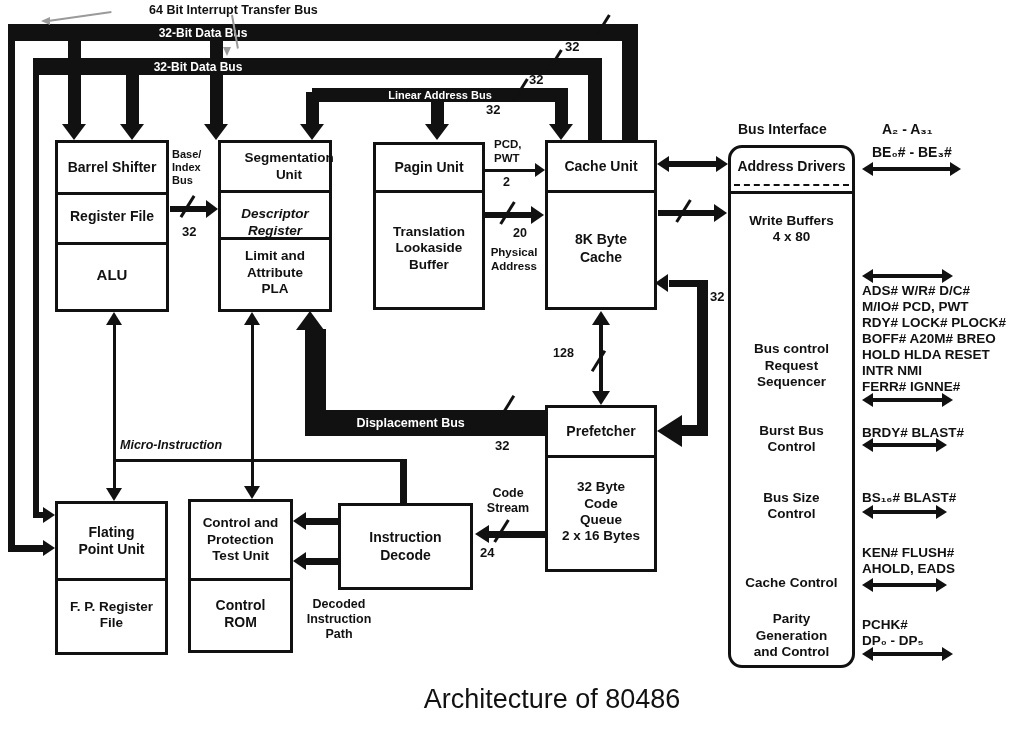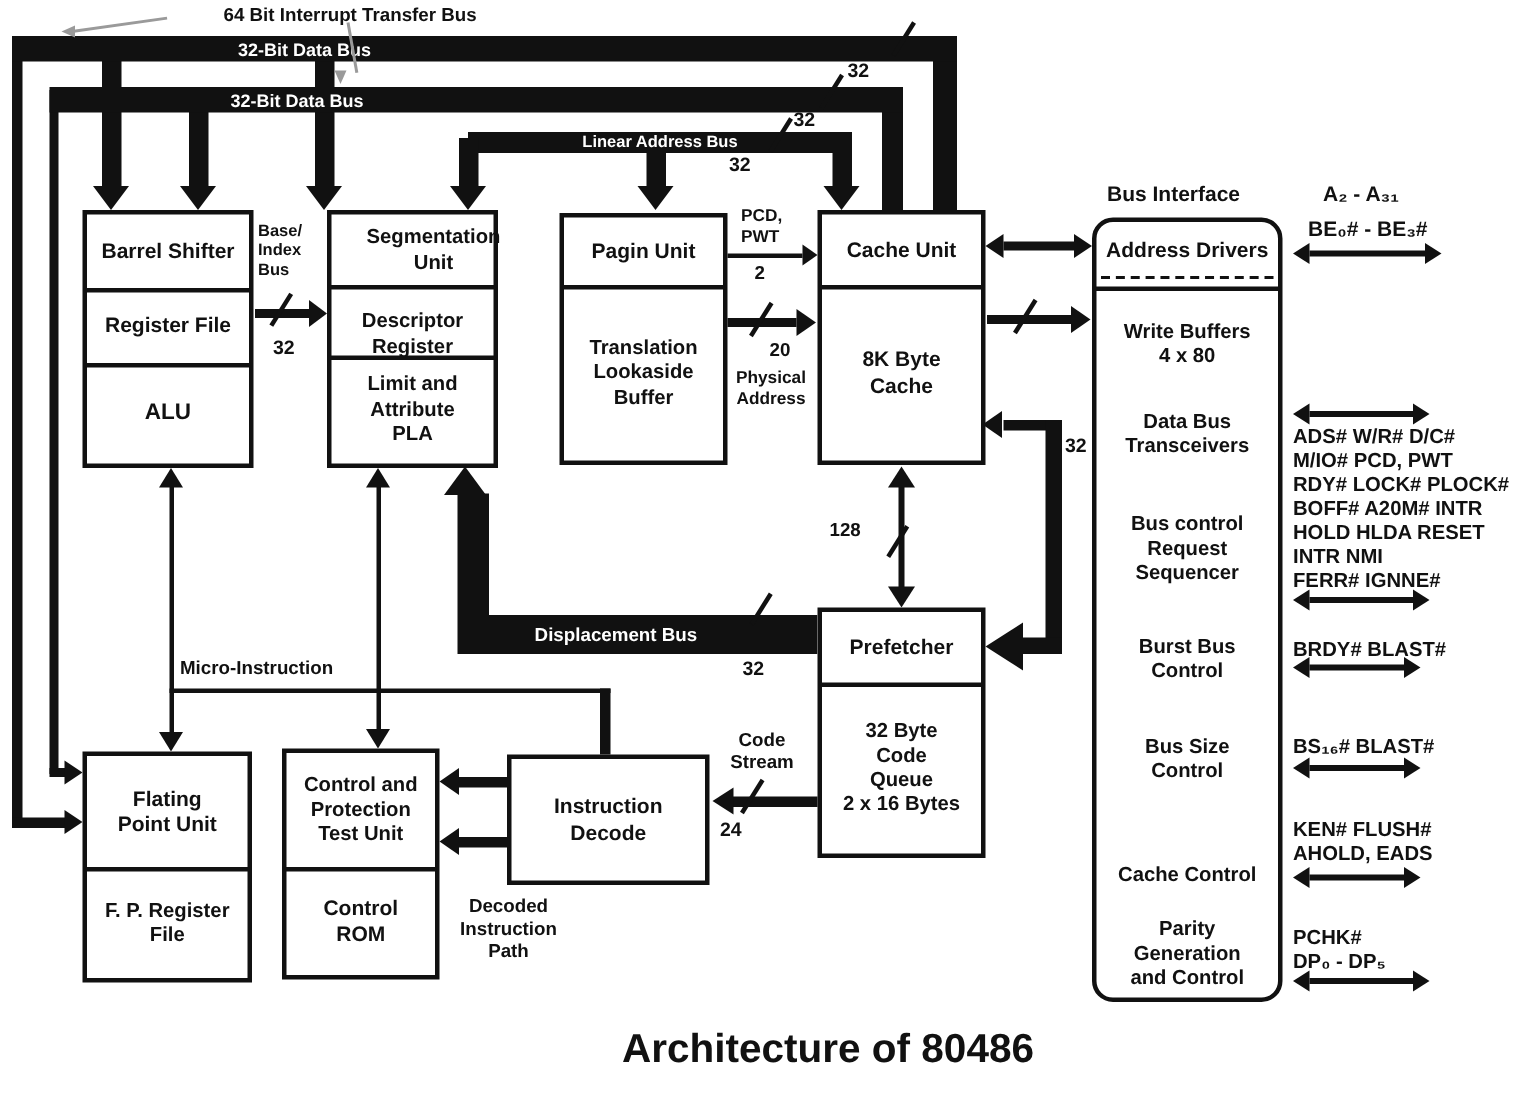--- a/index.html
+++ b/index.html
@@ -10,21 +10,21 @@
   .sec{position:absolute;left:0;right:0;display:flex;align-items:center;justify-content:center;
        text-align:center;font-weight:700;white-space:pre-line;line-height:1.22;}
   .dv{position:absolute;left:-1px;right:-1px;height:0;border-top:3px solid #111;}
   .bar{position:absolute;background:#111;color:#fff;font-weight:700;display:flex;align-items:center;}
   .bar span{display:block;text-align:center;}
   .ln{position:absolute;background:#111;}
   .lbl{position:absolute;font-weight:700;white-space:pre-line;text-align:center;line-height:1.18;color:#111;}
   .tri{position:absolute;width:0;height:0;}
   .slash{position:absolute;width:3px;background:#111;transform:rotate(32deg);}
   .grayln{position:absolute;background:#9a9a9a;}
-  .title{position:absolute;font-weight:700;text-align:center;}
+  .title{position:absolute;font-weight:400;text-align:center;}
 </style>
 </head>
 <body>
 
 <div id="root">
 
   <div class="ln" style="left:8px;top:26px;width:7px;height:526px;"></div>
   <div class="ln" style="left:8px;top:545px;width:38px;height:7px;"></div>
   <div class="tri" style="left:43px;top:540px;border-top:8px solid transparent;border-bottom:8px solid transparent;border-left:12px solid #111;"></div>
 
@@ -78,21 +78,21 @@
     <div class="sec" style="top:0;height:49px;font-size:14px;">Barrel Shifter</div>
     <div class="sec" style="top:49px;height:50px;font-size:14px;">Register File</div>
     <div class="sec" style="top:99px;height:67px;font-size:15px;">ALU</div>
   </div>
 
   <div class="box" style="left:218px;top:140px;width:114px;height:172px;">
     <div class="dv" style="top:47px;"></div>
     <div class="dv" style="top:94px;"></div>
     <div class="sec" style="top:0;height:47px;font-size:13.5px;padding-left:28px;">Segmentation
 Unit</div>
-    <div class="sec" style="top:47px;height:65px;font-size:13.5px;">Descriptor
+    <div class="sec" style="top:47px;height:65px;font-size:13.5px;font-style:italic;">Descriptor
 Register</div>
     <div class="sec" style="top:94px;height:72px;font-size:13.5px;">Limit and
 Attribute
 PLA</div>
   </div>
 
   <div class="box" style="left:373px;top:142px;width:112px;height:168px;">
     <div class="dv" style="top:45px;"></div>
     <div class="sec" style="top:0;height:45px;font-size:14px;">Pagin Unit</div>
     <div class="sec" style="top:45px;height:117px;font-size:13.5px;">Translation
@@ -166,22 +166,20 @@
   <div class="tri" style="left:714px;top:204px;border-top:9px solid transparent;border-bottom:9px solid transparent;border-left:13px solid #111;"></div>
   <div class="slash" style="left:682px;top:198px;height:26px;"></div>
 
   <div class="lbl" style="left:738px;top:121px;font-size:14px;">Bus Interface</div>
   <div class="box" style="left:728px;top:145px;width:127px;height:523px;border-radius:14px;">
     <div class="sec" style="top:5px;height:28px;font-size:14px;">Address Drivers</div>
     <div class="a" style="top:36px;left:3px;right:3px;border-top:2px dashed #111;"></div>
     <div class="dv" style="top:43px;"></div>
     <div class="sec" style="top:58px;height:46px;font-size:13.5px;">Write Buffers
 4 x 80</div>
-    <div class="sec" style="top:120px;height:42px;font-size:13.5px;">Data Bus
-Transceivers</div>
     <div class="sec" style="top:190px;height:56px;font-size:13.5px;">Bus control
 Request
 Sequencer</div>
     <div class="sec" style="top:272px;height:38px;font-size:13.5px;">Burst Bus
 Control</div>
     <div class="sec" style="top:338px;height:40px;font-size:13.5px;">Bus Size
 Control</div>
     <div class="sec" style="top:424px;height:22px;font-size:13.5px;">Cache Control</div>
     <div class="sec" style="top:462px;height:52px;font-size:13.5px;">Parity
 Generation
@@ -194,21 +192,21 @@
   <div class="tri" style="left:862px;top:162px;border-top:7px solid transparent;border-bottom:7px solid transparent;border-right:11px solid #111;"></div>
   <div class="tri" style="left:950px;top:162px;border-top:7px solid transparent;border-bottom:7px solid transparent;border-left:11px solid #111;"></div>
 
   <div class="ln" style="left:873px;top:274px;width:70px;height:4px;"></div>
   <div class="tri" style="left:862px;top:269px;border-top:7px solid transparent;border-bottom:7px solid transparent;border-right:11px solid #111;"></div>
   <div class="tri" style="left:942px;top:269px;border-top:7px solid transparent;border-bottom:7px solid transparent;border-left:11px solid #111;"></div>
 
   <div class="lbl" style="left:862px;top:283px;font-size:13.5px;text-align:left;">ADS# W/R# D/C#</div>
   <div class="lbl" style="left:862px;top:299px;font-size:13.5px;text-align:left;">M/IO# PCD, PWT</div>
   <div class="lbl" style="left:862px;top:315px;font-size:13.5px;text-align:left;">RDY# LOCK# PLOCK#</div>
-  <div class="lbl" style="left:862px;top:331px;font-size:13.5px;text-align:left;">BOFF# A20M# INTR</div>
+  <div class="lbl" style="left:862px;top:331px;font-size:13.5px;text-align:left;">BOFF# A20M# BREO</div>
   <div class="lbl" style="left:862px;top:347px;font-size:13.5px;text-align:left;">HOLD HLDA RESET</div>
   <div class="lbl" style="left:862px;top:363px;font-size:13.5px;text-align:left;">INTR NMI</div>
   <div class="lbl" style="left:862px;top:379px;font-size:13.5px;text-align:left;">FERR# IGNNE#</div>
 
   <div class="ln" style="left:873px;top:398px;width:70px;height:4px;"></div>
   <div class="tri" style="left:862px;top:393px;border-top:7px solid transparent;border-bottom:7px solid transparent;border-right:11px solid #111;"></div>
   <div class="tri" style="left:942px;top:393px;border-top:7px solid transparent;border-bottom:7px solid transparent;border-left:11px solid #111;"></div>
 
   <div class="lbl" style="left:862px;top:425px;font-size:13.5px;text-align:left;">BRDY# BLAST#</div>
   <div class="ln" style="left:873px;top:443px;width:64px;height:4px;"></div>
@@ -235,21 +233,21 @@
   <div class="ln" style="left:113px;top:324px;width:3px;height:165px;"></div>
   <div class="tri" style="left:106px;top:312px;border-left:8px solid transparent;border-right:8px solid transparent;border-bottom:13px solid #111;"></div>
   <div class="tri" style="left:106px;top:488px;border-left:8px solid transparent;border-right:8px solid transparent;border-top:13px solid #111;"></div>
 
   <div class="ln" style="left:251px;top:324px;width:3px;height:162px;"></div>
   <div class="tri" style="left:244px;top:312px;border-left:8px solid transparent;border-right:8px solid transparent;border-bottom:13px solid #111;"></div>
   <div class="tri" style="left:244px;top:486px;border-left:8px solid transparent;border-right:8px solid transparent;border-top:13px solid #111;"></div>
 
   <div class="ln" style="left:113px;top:459px;width:294px;height:3px;"></div>
   <div class="ln" style="left:400px;top:459px;width:7px;height:47px;"></div>
-  <div class="lbl" style="left:120px;top:438px;font-size:12.5px;text-align:right;">Micro-Instruction</div>
+  <div class="lbl" style="left:120px;top:438px;font-size:12.5px;text-align:right;font-style:italic;">Micro-Instruction</div>
 
   <div class="box" style="left:55px;top:501px;width:113px;height:154px;">
     <div class="dv" style="top:74px;"></div>
     <div class="sec" style="top:0;height:74px;font-size:14px;">Flating
 Point Unit</div>
     <div class="sec" style="top:74px;height:74px;font-size:13.5px;">F. P. Register
 File</div>
   </div>
 
   <div class="box" style="left:188px;top:499px;width:105px;height:154px;">

